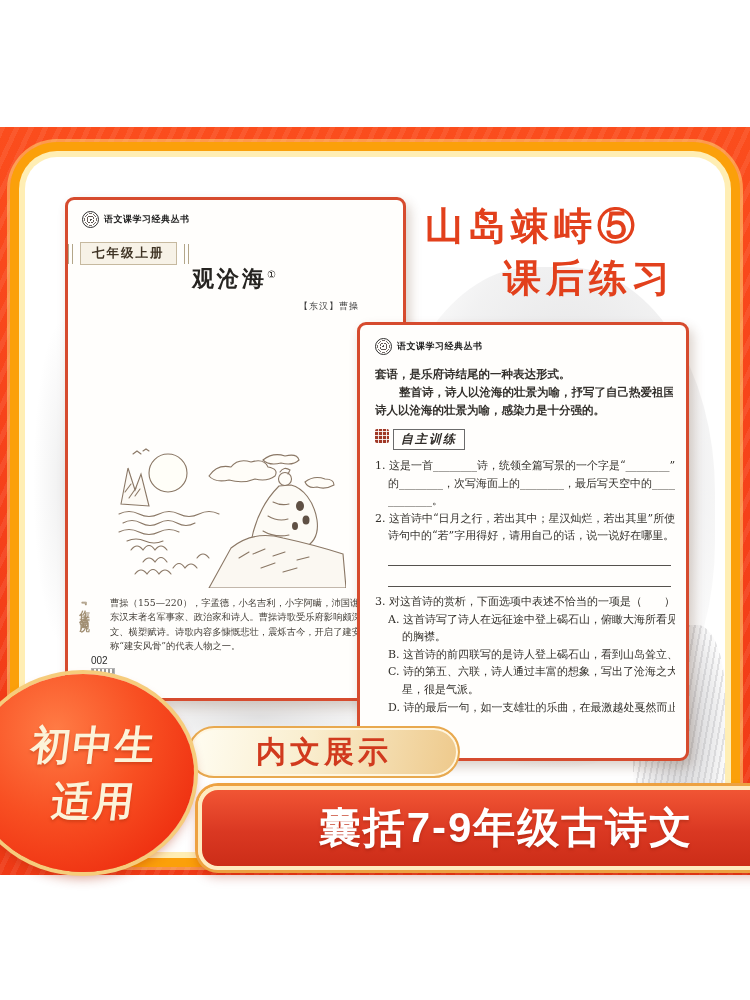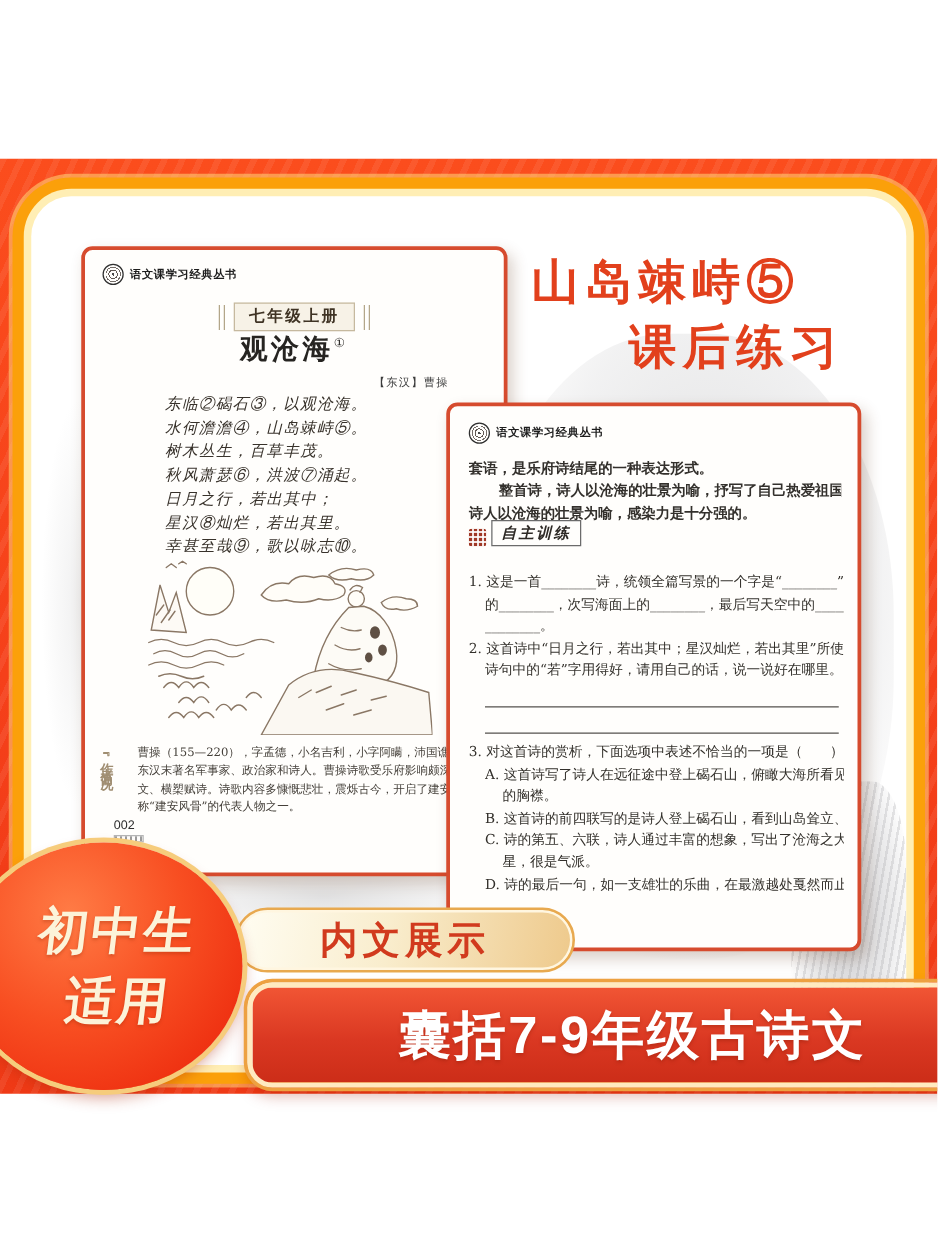--- a/index.html
+++ b/index.html
@@ -36,21 +36,21 @@
     font-family:"DejaVu Serif","Liberation Serif",serif;}
   .page-left{left:65px;top:197px;width:335px;height:498px;z-index:3;}
   .page-right{left:357px;top:322px;width:326px;height:433px;z-index:4;}
 
   .brand-row{position:absolute;display:flex;align-items:center;gap:5px;}
   .seal{width:15px;height:15px;border:1.5px solid #2f2f2f;border-radius:50%;flex:0 0 auto;
     background:radial-gradient(circle,#4a4a4a 0 1px,transparent 1px 3px,rgba(70,60,55,.85) 3px 3.8px,transparent 3.8px 5.4px,rgba(70,60,55,.75) 5.4px 6.1px,transparent 6.1px);}
   .brand-txt{font-size:9px;font-weight:bold;color:#1d1d1d;letter-spacing:.5px;white-space:nowrap;}
 
   
-  .grade-wrap{position:absolute;left:0;right:0;top:42px;display:flex;justify-content:center;align-items:center;gap:7px;}
+  .grade-wrap{position:absolute;left:0;right:0;top:42px;display:flex;align-items:center;gap:7px;}
   .grade-bar{width:3px;height:20px;border-left:1.5px solid #b3a689;border-right:1.5px solid #b3a689;}
   .grade-box{padding:2px 11px;font-size:12.5px;font-weight:bold;color:#3f3324;letter-spacing:2px;
     background:#f7f2e7;border:1px solid #c6b99f;white-space:nowrap;}
   .poem-title{position:absolute;left:0;right:0;top:64px;text-align:center;font-size:22px;font-weight:bold;
     color:#262421;letter-spacing:3px;}
   .poem-title sup{font-size:10px;font-weight:normal;}
   .byline{position:absolute;right:44px;top:100px;font-size:9px;color:#3c3c3c;letter-spacing:1px;}
   .poem{position:absolute;left:64px;top:113px;}
   .poem div{font-size:12.5px;font-style:italic;line-height:19px;letter-spacing:1px;color:#38322b;white-space:nowrap;}
   .illus{position:absolute;left:45px;top:246px;width:233px;height:142px;}
@@ -62,21 +62,21 @@
   .bio div{font-size:9.3px;line-height:14.4px;color:#45403a;white-space:nowrap;overflow:hidden;}
   .pagenum{position:absolute;left:23px;top:455px;font-size:10px;font-weight:normal;color:#2c2c2c;
     font-family:"Liberation Sans",sans-serif;}
   .pagenum-orn{width:22px;height:4px;margin-top:2px;border:1px solid #b5b5b5;
     background:repeating-linear-gradient(90deg,#9b9b9b 0 2px,transparent 2px 4px);}
 
   
   .intro{position:absolute;left:15px;top:40px;width:298px;}
   .intro div{font-size:11.5px;line-height:18px;font-weight:600;color:#33302c;white-space:nowrap;overflow:hidden;}
   .intro .ind2e{text-indent:24px;}
-  .train-head{position:absolute;left:15px;top:91px;display:flex;align-items:flex-end;gap:4px;}
+  .train-head{position:absolute;left:15px;top:104px;display:flex;align-items:flex-start;gap:4px;}
   .train-icon{width:14px;height:14px;background:#a03826;border-radius:2px;
     background-image:repeating-linear-gradient(0deg,transparent 0 3px,rgba(255,255,255,.85) 3px 4px),
                      repeating-linear-gradient(90deg,transparent 0 3px,rgba(255,255,255,.85) 3px 4px);}
   .train-box{border:1px solid #6b6b6b;padding:1px 7px;font-size:12px;font-weight:bold;font-style:italic;
     color:#2e2a26;letter-spacing:2px;white-space:nowrap;}
   .qblock{position:absolute;left:15px;top:132px;width:300px;}
   .qblock div{font-size:11px;line-height:17.6px;font-weight:500;color:#33302b;white-space:nowrap;overflow:hidden;}
   .qblock .ind1{margin-left:13px;}
   .qblock .ind2{margin-left:27px;}
   .answer-line{height:20px;border-bottom:1.2px solid #55524e;margin-left:13px;width:283px;}
@@ -128,29 +128,20 @@
     </div>
     <div class="grade-wrap">
       <span class="grade-bar"></span>
       <span class="grade-box">七年级上册</span>
       <span class="grade-bar"></span>
     </div>
     <div class="poem-title">
       <span>观沧海</span><sup>①</sup>
     </div>
     <div class="byline">【东汉】曹操</div>
-    <div class="poem">
-      <div>东临②碣石③，以观沧海。</div>
-      <div>水何澹澹④，山岛竦峙⑤。</div>
-      <div>树木丛生，百草丰茂。</div>
-      <div>秋风萧瑟⑥，洪波⑦涌起。</div>
-      <div>日月之行，若出其中；</div>
-      <div>星汉⑧灿烂，若出其里。</div>
-      <div>幸甚至哉⑨，歌以咏志⑩。</div>
-    </div>
 
     <svg class="illus" viewBox="0 0 233 142" fill="none" stroke="#8a7765" stroke-width="1.1" stroke-linecap="round">
       <circle cx="55" cy="27" r="19" fill="#fffef8"></circle>
       <path d="M20,8 l4,-3 l4,3 M30,5 l3,-2 l3,2"></path>
       <path d="M8,58 L15,22 L22,44 L28,28 L36,60 Z" fill="#fdfaf5"></path>
       <path d="M12,46 l6,-8 M16,52 l7,-10 M22,50 l5,-7"></path>
       <path d="M96,30 q8,-12 22,-9 q7,-9 20,-5 q13,-4 17,5 q11,2 7,9 q-8,6 -20,3 q-12,5 -26,1 q-14,3 -20,-4 Z" fill="#fffdf8"></path>
       <path d="M150,14 q10,-8 22,-4 q12,-3 14,4 q-6,6 -18,3 q-12,3 -18,-3 Z" fill="#fffdf8"></path>
       <path d="M192,36 q9,-7 20,-3 q9,0 9,6 q-9,5 -17,2 q-9,2 -12,-5 Z" fill="#fffdf8"></path>
       <path d="M6,68 q10,-5 20,0 t20,0 t20,0 t20,0 t20,0"></path>

